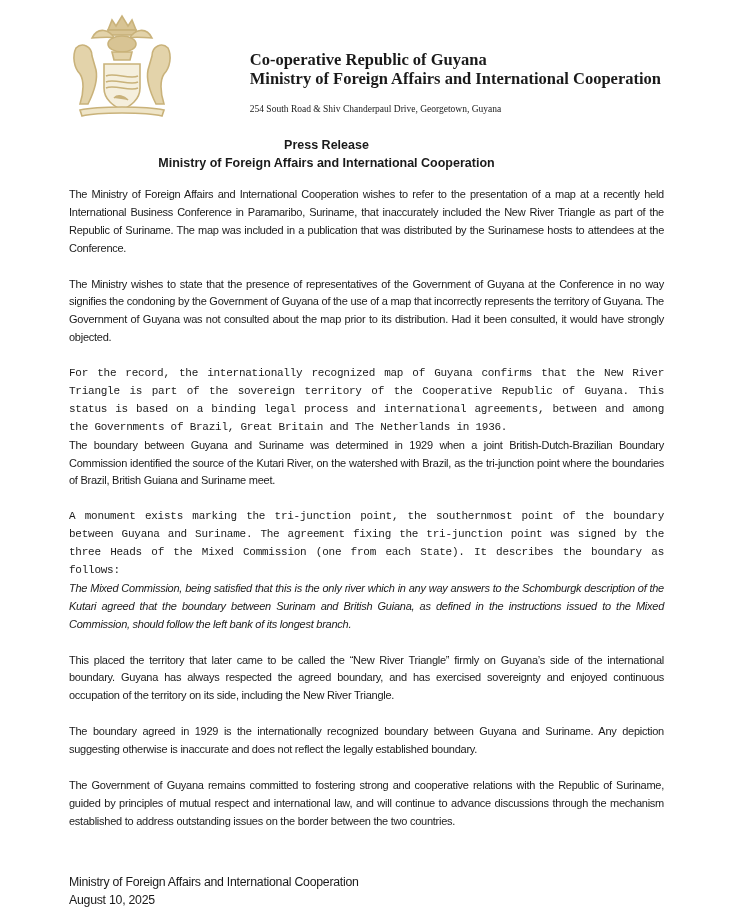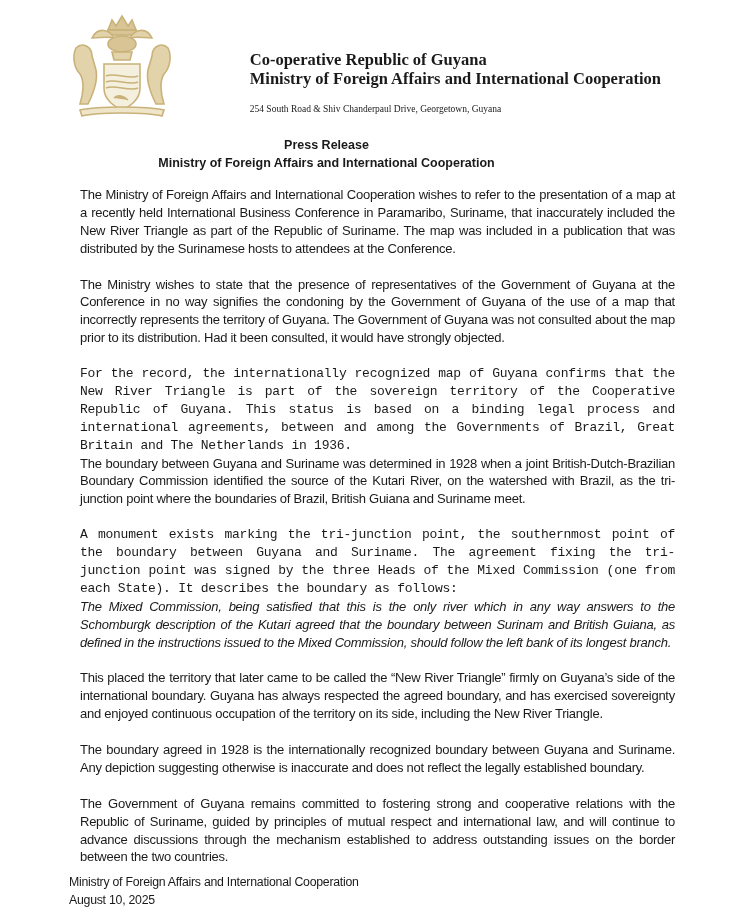--- a/index.html
+++ b/index.html
@@ -3,21 +3,21 @@
 <meta charset="utf-8">
 <style>
   html, body { margin: 0; padding: 0; background: #ffffff; }
   body { width: 733px; height: 914px; position: relative; overflow: hidden; color: #1a1a1a; }
   .crest { position: absolute; left: 58px; top: 8px; width: 128px; height: 112px; }
   .letterhead { position: absolute; right: 72px; top: 50px; text-align: left; font-family: "Liberation Serif", "DejaVu Serif", serif; }
   .lh-republic { font-size: 16.5px; font-weight: bold; line-height: 19px; padding-right: 8px; }
   .lh-ministry { font-size: 16.5px; font-weight: bold; line-height: 19px; }
   .lh-address { font-size: 9.5px; line-height: 12px; margin-top: 15px; }
   .titles { position: absolute; left: 0; width: 653px; top: 136px; text-align: center; font-family: "Liberation Sans", "DejaVu Sans", sans-serif; font-weight: bold; font-size: 12.5px; line-height: 18px; }
-  .body { position: absolute; left: 80px; top: 186px; width: 595px; font-family: "Liberation Sans", "DejaVu Sans", sans-serif; font-size: 13px; line-height: 17.9px; letter-spacing: -0.25px; }
+  .body { position: absolute; left: 69px; top: 186px; width: 595px; font-family: "Liberation Sans", "DejaVu Sans", sans-serif; font-size: 11px; line-height: 17.9px; letter-spacing: -0.25px; }
   .body p { margin: 0 0 17.9px 0; text-align: justify; }
   .body p.tight { margin-bottom: 0; font-family: Liberation Mono, monospace; }
   .body p.italic { font-style: italic; }
   .signoff { position: absolute; left: 69px; top: 873px; font-family: "Liberation Sans", "DejaVu Sans", sans-serif; font-size: 12.3px; line-height: 18px; letter-spacing: -0.25px; }
 </style>
 </head>
 <body>
 
 <svg class="crest" viewBox="0 0 128 112" xmlns="http://www.w3.org/2000/svg">
   <g fill="none" stroke="#c9b27a" stroke-width="1.6">
@@ -52,24 +52,24 @@
 
 <div class="titles">
   <div>Press Release</div>
   <div>Ministry of Foreign Affairs and International Cooperation</div>
 </div>
 
 <div class="body">
   <p>The Ministry of Foreign Affairs and International Cooperation wishes to refer to the presentation of a map at a recently held International Business Conference in Paramaribo, Suriname, that inaccurately included the New River Triangle as part of the Republic of Suriname. The map was included in a publication that was distributed by the Surinamese hosts to attendees at the Conference.</p>
   <p>The Ministry wishes to state that the presence of representatives of the Government of Guyana at the Conference in no way signifies the condoning by the  Government of Guyana of the use of a map that incorrectly represents the territory of Guyana. The Government of Guyana was not consulted about the map prior to its distribution. Had it been consulted, it would have strongly objected.</p>
   <p class="tight">For the record, the internationally recognized map of Guyana confirms that the New River Triangle is part of the sovereign territory of the Cooperative Republic of Guyana. This status is based on a binding legal process and international agreements, between and among the Governments of Brazil, Great Britain and The Netherlands in 1936.</p>
-  <p>The boundary between Guyana and Suriname was determined in 1928 when a joint British-Dutch-Brazilian Boundary Commission identified the source of the Kutari River, on the watershed with Brazil, as the tri-junction point where the boundaries of Brazil, British Guiana and Suriname meet.</p>
+  <p>The boundary between Guyana and Suriname was determined in 1929 when a joint British-Dutch-Brazilian Boundary Commission identified the source of the Kutari River, on the watershed with Brazil, as the tri-junction point where the boundaries of Brazil, British Guiana and Suriname meet.</p>
   <p class="tight">A monument exists marking the tri-junction point, the southernmost point of the boundary between Guyana and Suriname. The agreement fixing the tri-junction point was signed by the three Heads of the Mixed Commission (one from each State). It describes the boundary as follows:</p>
   <p class="italic">The Mixed Commission, being satisfied that this is the only river which in any way answers to the Schomburgk description of the Kutari agreed that the boundary between Surinam and British Guiana, as defined in the instructions issued to the Mixed Commission, should follow the left bank of its longest branch.</p>
   <p>This placed the territory that later came to be called the “New River Triangle” firmly on Guyana’s side of the international boundary. Guyana has always respected the agreed boundary, and has  exercised sovereignty and enjoyed continuous occupation of the territory on its side, including the New River Triangle.</p>
-  <p>The boundary agreed in 1928 is the internationally recognized boundary between Guyana and Suriname. Any depiction suggesting otherwise is inaccurate and does not reflect the legally established boundary.</p>
+  <p>The boundary agreed in 1929 is the internationally recognized boundary between Guyana and Suriname. Any depiction suggesting otherwise is inaccurate and does not reflect the legally established boundary.</p>
   <p>The Government of Guyana remains committed to fostering strong and cooperative relations with the Republic of Suriname, guided by principles of mutual respect and international law, and will continue to advance discussions through the mechanism established to address outstanding issues on the border between the two countries.</p>
 </div>
 
 <div class="signoff">
   <div>Ministry of Foreign Affairs and International Cooperation</div>
   <div>August 10, 2025</div>
 </div>
 
 </body></html>

